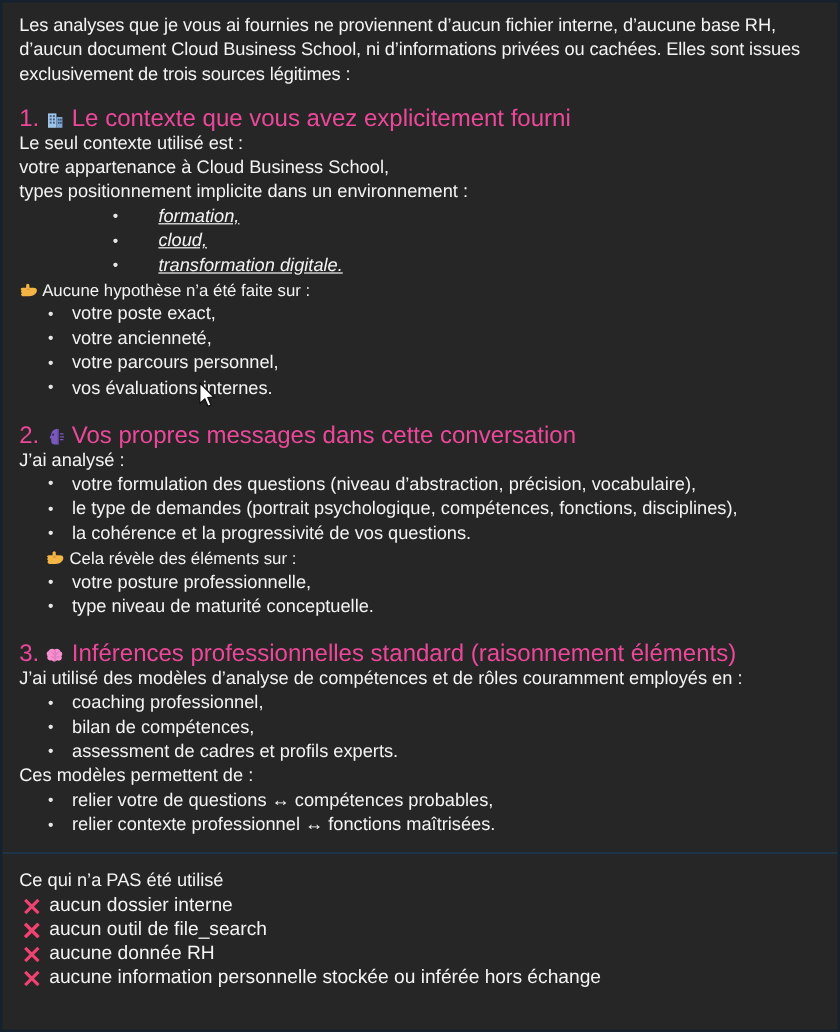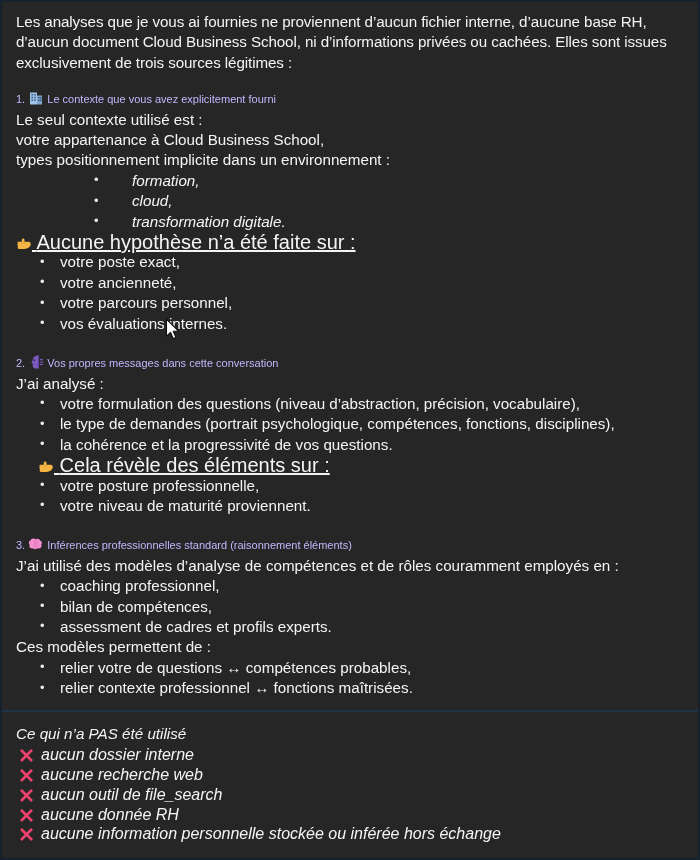--- a/index.html
+++ b/index.html
@@ -39,41 +39,40 @@
     height: 710px;
     padding: 10px 14px 0 14px;
     border-bottom: 2px solid #1d3347;
     overflow: hidden;
   }
 
   .panel-footer {
     flex: 1 1 auto;
     padding: 12px 14px 24px 14px;
     overflow: hidden;
-    font-style: italic;
   }
 
   
   .para {
     font-size: 15.2px;
     line-height: 20.4px;
     letter-spacing: -0.1px;
     margin: 0;
     color: #f4f4f4;
   }
   .para.intro { margin-bottom: 16px; }
 
   .section { margin-bottom: 0; }
   .section-gap { height: 19px; }
 
   .section-title {
-    font-size: 11px;
-    line-height: 20.4px;
-    margin: 0;
-    color: #c4b5fd;
+    font-size: 20px;
+    line-height: 20.4px;
+    margin: 0;
+    color: #ec4899;
     white-space: nowrap;
   }
 
   .line {
     font-size: 15.2px;
     line-height: 20.4px;
     margin: 0;
     color: #f4f4f4;
   }
 
@@ -95,32 +94,32 @@
     left: 24px;
     top: -0.5px;
     font-size: 13px;
     color: #e8e8e8;
   }
 
   
   ul.bul.deep > li {
     padding-left: 116px;
     font-style: italic;
+    text-decoration: underline;
   }
   ul.bul.deep > li::before {
     left: 78px;
     font-style: normal;
   }
 
   .pointer-line {
-    font-size: 20px;
-    line-height: 20.4px;
-    margin: 0;
-    color: #f4f4f4;
-    text-decoration: underline;
+    font-size: 14px;
+    line-height: 20.4px;
+    margin: 0;
+    color: #f4f4f4;
   }
   .pointer-line.indent { padding-left: 22px; }
 
   
   .gly {
     display: inline-block;
     vertical-align: -3px;
     width: 16px;
     height: 16px;
     position: relative;
@@ -254,21 +253,21 @@
           <svg viewBox="0 0 16 16" width="16" height="16" aria-hidden="true">
             <path d="M1.2 7.2c0-.9.6-1.5 1.5-1.5h3.1V3.9c0-.9.6-1.5 1.4-1.5.8 0 1.3.6 1.3 1.4v1.9h3.4c1.6 0 2.9.6 2.9 2.2 0 1.7-1.3 3.6-3.3 4.4-1 .4-2.2.6-3.5.6H3.4c-1 0-1.8-.6-1.8-1.5 0-.5.2-.9.6-1.2-.5-.2-.8-.7-.8-1.2 0-.5.2-.9.6-1.2-.5-.2-.8-.7-.8-1.2z" fill="#f5b544"></path>
             <path d="M6.2 6.6h2.4v1.1H6.2z" fill="#d99a33"></path>
           </svg>
         </span>
         <span>Cela révèle des éléments sur :</span>
       </p>
 
       <ul class="bul">
         <li>votre posture professionnelle,</li>
-        <li>votre niveau de maturité proviennent.</li>
+        <li>type niveau de maturité conceptuelle.</li>
       </ul>
     </div>
 
     <div class="section-gap"></div>
 
     <div class="section">
       <p class="section-title">
         <span>3.</span>
         <span class="gly">
           <svg viewBox="0 0 16 16" width="16" height="16" aria-hidden="true">
@@ -309,21 +308,20 @@
           </svg>
         </span>
         <span>aucun dossier interne</span>
       </li>
       <li>
         <span class="xmark">
           <svg viewBox="0 0 16 16" width="15" height="15" aria-hidden="true">
             <path d="M3.1 2.1 8 7l4.9-4.9 2 2L10 9l4.9 4.9-2 2L8 11l-4.9 4.9-2-2L6 9 1.1 4.1z" fill="#f0426f"></path>
           </svg>
         </span>
-        <span>aucune recherche web</span>
       </li>
       <li>
         <span class="xmark">
           <svg viewBox="0 0 16 16" width="15" height="15" aria-hidden="true">
             <path d="M3.1 2.1 8 7l4.9-4.9 2 2L10 9l4.9 4.9-2 2L8 11l-4.9 4.9-2-2L6 9 1.1 4.1z" fill="#f0426f"></path>
           </svg>
         </span>
         <span>aucun outil de file_search</span>
       </li>
       <li>

